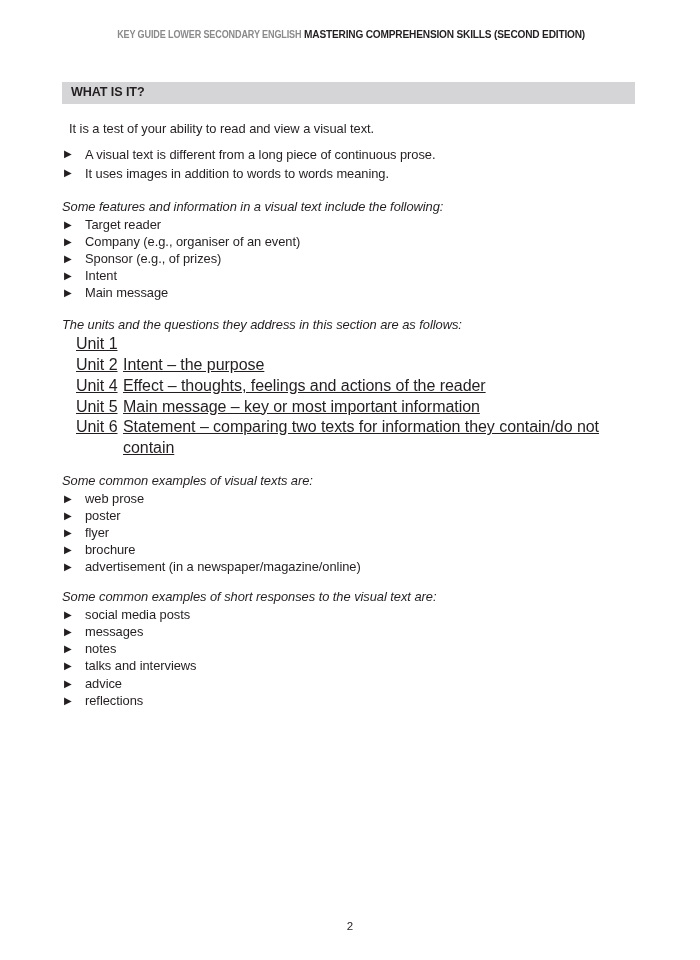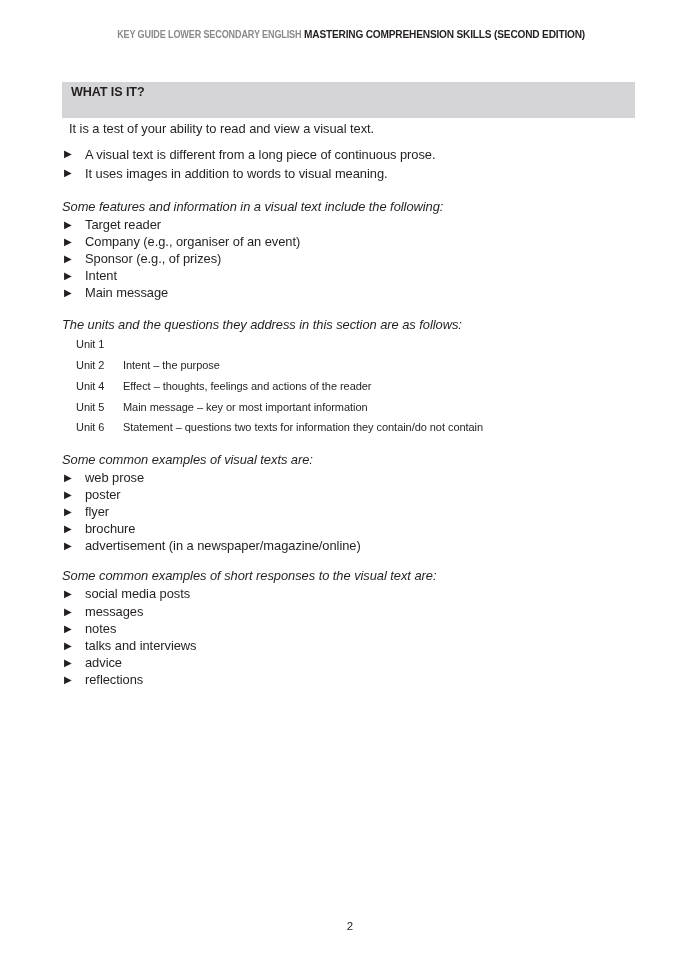--- a/index.html
+++ b/index.html
@@ -46,21 +46,21 @@
     transform-origin: left center;
     margin-left: 3px;
   }
 
   
   .section-banner {
     position: absolute;
     left: 62px;
     top: 82px;
     width: 573px;
-    height: 36px;
+    height: 22px;
     background: #d5d5d7;
   }
   .section-banner-label {
     position: absolute;
     left: 9px;
     top: 3px;
     font-size: 12.6px;
     font-weight: 700;
     letter-spacing: -0.1px;
     color: #231f20;
@@ -113,24 +113,25 @@
   ul.bullets.roomy > li { line-height: 19px; }
 
   
   ul.units {
     list-style: none;
     margin: 0;
     padding: 0;
   }
   ul.units > li {
     display: flex;
-    font-size: 11px;
+    font-size: 16px;
     line-height: 20.7px;
     letter-spacing: -0.05px;
     padding-left: 14px;
+    text-decoration: underline;
   }
   ul.units > li .unit-label {
     width: 47px;
     flex: 0 0 47px;
   }
   ul.units > li .unit-desc { flex: 1; }
 
   .gap-a { height: 13px; }
   .gap-b { height: 15px; }
   .gap-c { height: 13px; }
@@ -163,21 +164,21 @@
 
   <p class="lead">It is a test of your ability to read and view a visual text.</p>
 
   <ul class="bullets roomy">
     <li>
       <span class="marker">▶</span>
       <span>A visual text is different from a long piece of continuous prose.</span>
     </li>
     <li>
       <span class="marker">▶</span>
-      <span>It uses </span><b>images in addition to words</b><span> to visual meaning.</span>
+      <span>It uses </span><b>images in addition to words</b><span> to words meaning.</span>
     </li>
   </ul>
 
   <div class="gap-b"></div>
 
   <p class="intro">Some features and information in a visual text include the following:</p>
 
   <ul class="bullets">
     <li>
       <span class="marker">▶</span>
@@ -216,21 +217,21 @@
     <li>
       <span class="unit-label">Unit 4</span>
       <span class="unit-desc">Effect – thoughts, feelings and actions of the reader</span>
     </li>
     <li>
       <span class="unit-label">Unit 5</span>
       <span class="unit-desc">Main message – key or most important information</span>
     </li>
     <li>
       <span class="unit-label">Unit 6</span>
-      <span class="unit-desc">Statement – questions two texts for information they contain/do not contain</span>
+      <span class="unit-desc">Statement – comparing two texts for information they contain/do not contain</span>
     </li>
   </ul>
 
   <div class="gap-c"></div>
 
   <p class="intro">Some common examples of visual texts are:</p>
 
   <ul class="bullets">
     <li>
       <span class="marker">▶</span>

